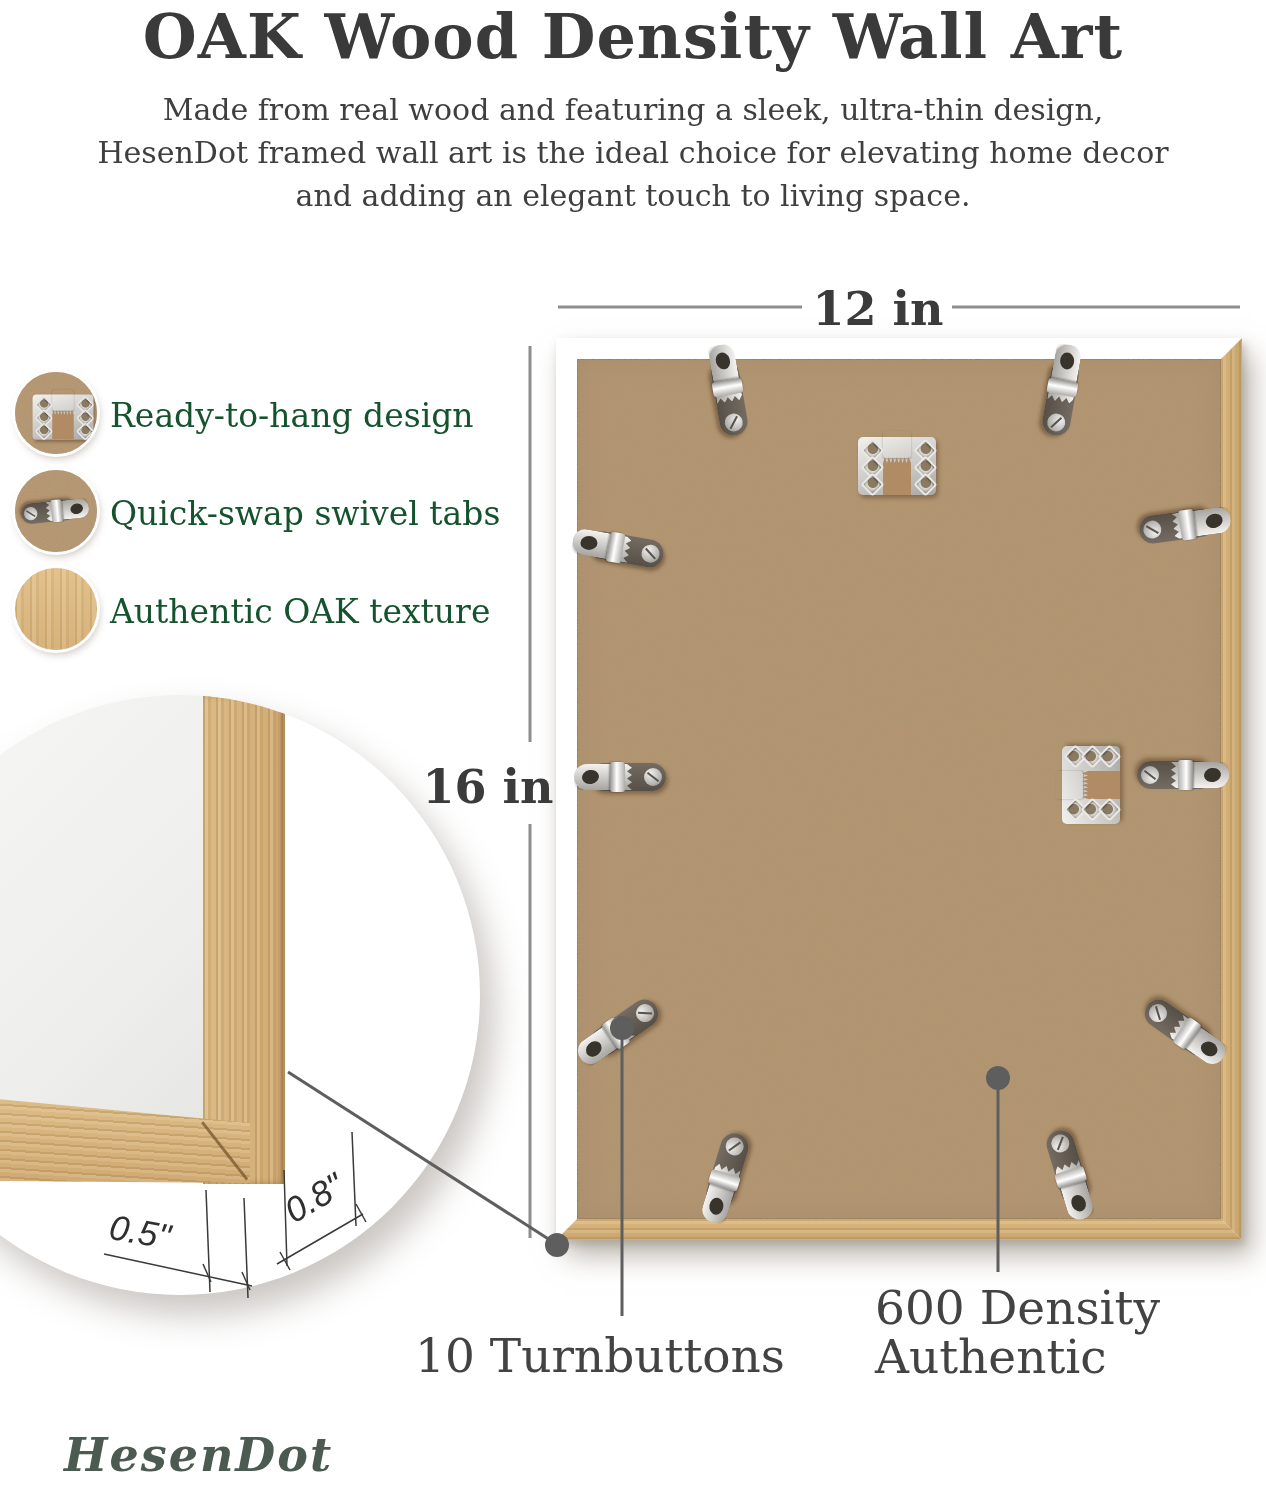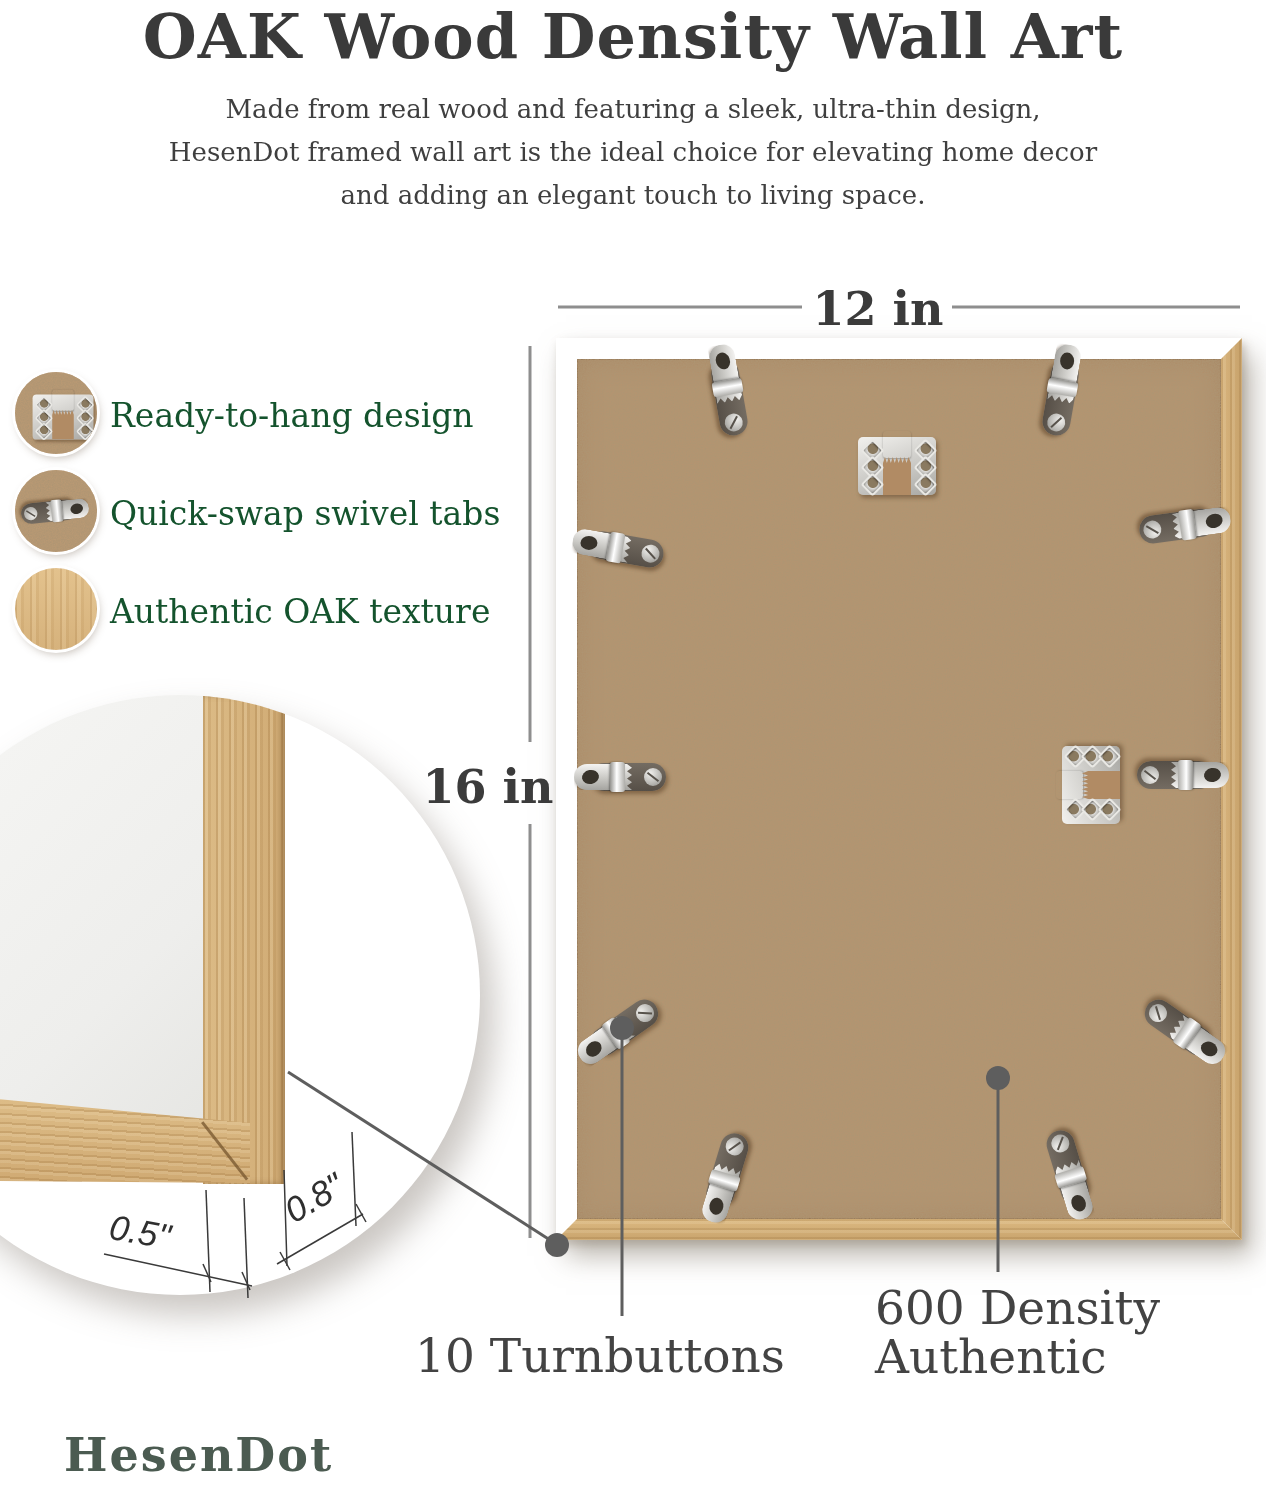--- a/index.html
+++ b/index.html
@@ -2,21 +2,21 @@
 <html><head>
 <meta charset="utf-8">
 <style>
   html,body{margin:0;padding:0;background:#ffffff;}
   #page{position:relative;width:1266px;height:1500px;background:#ffffff;overflow:hidden;
         font-family:"DejaVu Serif","Liberation Serif",serif;color:#3e3e3e;}
   .abs{position:absolute;}
   
   #title{left:0;top:0;width:1266px;text-align:center;font-size:62px;font-weight:bold;
          color:#3a3a3a;letter-spacing:1px;}
-  #desc{left:0;top:88px;width:1266px;text-align:center;font-size:26px;line-height:43px;color:#3f3f3f;}
+  #desc{left:0;top:88px;width:1266px;text-align:center;font-size:30px;line-height:43px;color:#3f3f3f;}
   
   .feat-circle{width:82px;height:82px;border-radius:50%;overflow:hidden;left:15px;
                box-shadow:0 0 0 3px #fff,2px 4px 9px rgba(90,70,50,.35);}
   .feat-label{left:110px;font-size:33px;color:#14532d;white-space:nowrap;}
   .mdf-bg{position:absolute;inset:0;background:#c09b74;}
   .oak-bg{position:absolute;inset:0;background:
       repeating-linear-gradient(90deg,rgba(150,105,50,.18) 0 2px,rgba(255,240,210,.10) 2px 6px,
         rgba(165,120,60,.14) 6px 9px,rgba(255,255,255,0) 9px 15px),
       linear-gradient(180deg,#e3c28d,#d6b27c);}
   
@@ -88,21 +88,21 @@
       background:linear-gradient(90deg,rgba(120,90,55,0),#8d7554 70%,#6e5ا53c);}
   #dc-rail{position:absolute;left:0;top:390px;width:370px;height:102px;
       clip-path:polygon(0 3px,100% 38px,100% 98px,0 95px);
       background:repeating-linear-gradient(184deg,rgba(140,95,40,.20) 0 2px,rgba(255,242,215,.14) 2px 5px,rgba(255,255,255,0) 5px 9px),
       linear-gradient(180deg,#dfbf8a,#cfa972);}
   #dc-mitre{position:absolute;left:321px;top:428px;width:3px;height:73px;background:rgba(118,85,45,.75);
       transform:rotate(-38deg);transform-origin:top left;}
   
   .callout-text{font-size:47px;color:#434343;white-space:nowrap;}
   
-  #logo{left:64px;top:1428px;font-size:46px;font-weight:bold;
+  #logo{left:64px;top:1428px;font-size:46px;font-weight:bold;font-style:italic;
         color:#4b5b51;letter-spacing:2px;}
   #overlay{position:absolute;left:0;top:0;pointer-events:none;}
 </style>
 </head>
 <body>
 
 <div id="page">
 
   <svg width="0" height="0" style="position:absolute">
     <defs>

